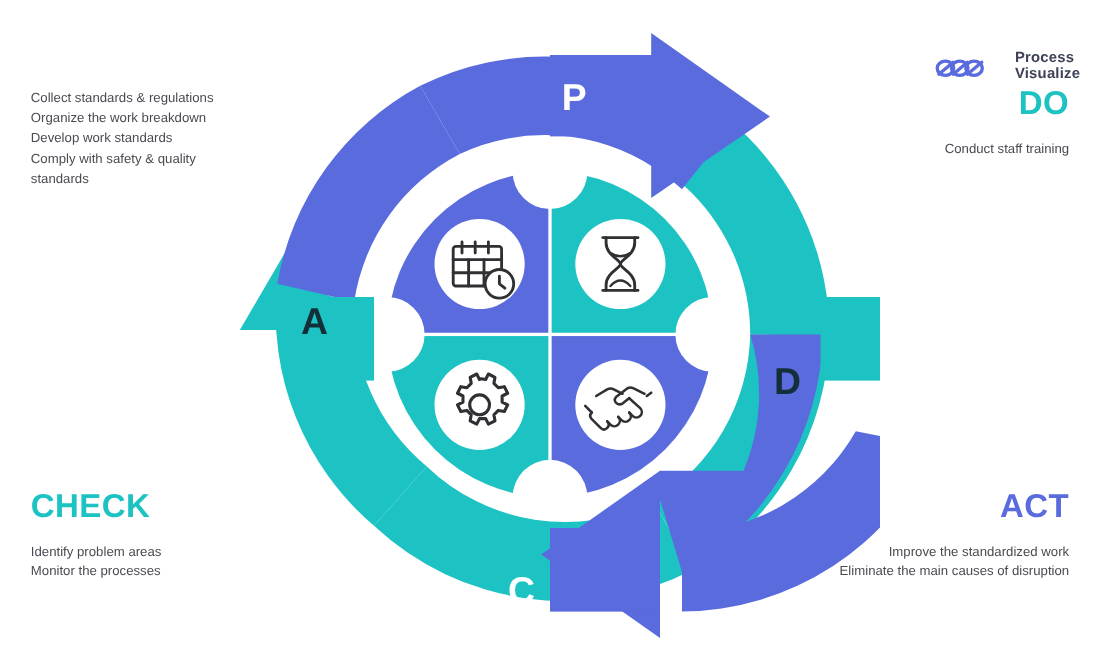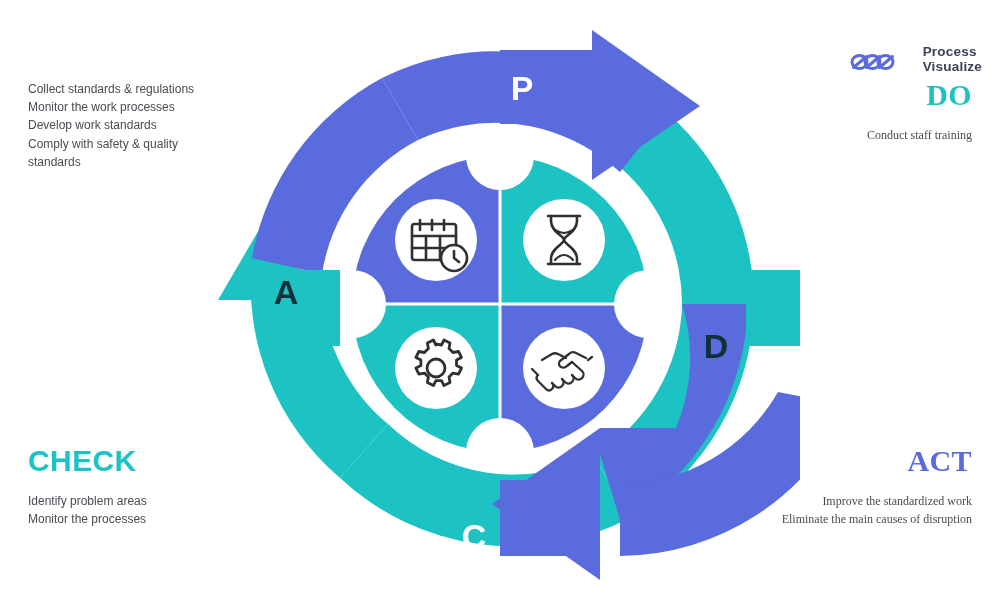--- a/index.html
+++ b/index.html
@@ -14,21 +14,21 @@
   
   .logo { position: absolute; top: 24px; right: 18px; display: flex; align-items: flex-end; gap: 21px; margin-top: 20px; }
   .logo-mark { width: 52px; height: 26px; flex: none; }
   .logo-text { line-height: 1.14; font-size: 13.5px; font-weight: bold; color: #3c4257; letter-spacing: .2px; }
 
   
   .block { position: absolute; }
   .block h2 { font-size: 30px; font-weight: bold; letter-spacing: .4px; line-height: 1; margin-bottom: 16px; }
   .block p { font-size: 12px; line-height: 1.52; color: #4a4a52; white-space: nowrap; }
   .left  { text-align: left; }
-  .right { text-align: right; font-family: Liberation Serif, serif; }
+  .right { text-align: right; }
   .plan  { left: 28px;  top: 80px;  }
   .check { left: 28px;  top: 446px; }
   .do    { right: 28px; top: 80px;  }
   .act   { right: 28px; top: 446px; }
   .c-blue { color: #5a6bde; }
   .c-teal { color: #1dc3c3; }
 
   
   #wheel { position: absolute; left: 200px; top: 8px; width: 600px; height: 588px; }
   .letter { font-family: "Liberation Sans", sans-serif; font-weight: bold; font-size: 34px; }
@@ -52,21 +52,21 @@
       </g>
     </svg>
     <div class="logo-text">
       <div>Process</div>
       <div>Visualize</div>
     </div>
   </div>
 
   <div class="block left plan">
     <p>Collect standards &amp; regulations</p>
-    <p>Monitor the work processes</p>
+    <p>Organize the work breakdown</p>
     <p>Develop work standards</p>
     <p>Comply with safety &amp; quality</p>
     <p>standards</p>
   </div>
 
   <div class="block right do">
     <h2 class="c-teal">DO</h2>
     <p>Conduct staff training</p>
   </div>
 

